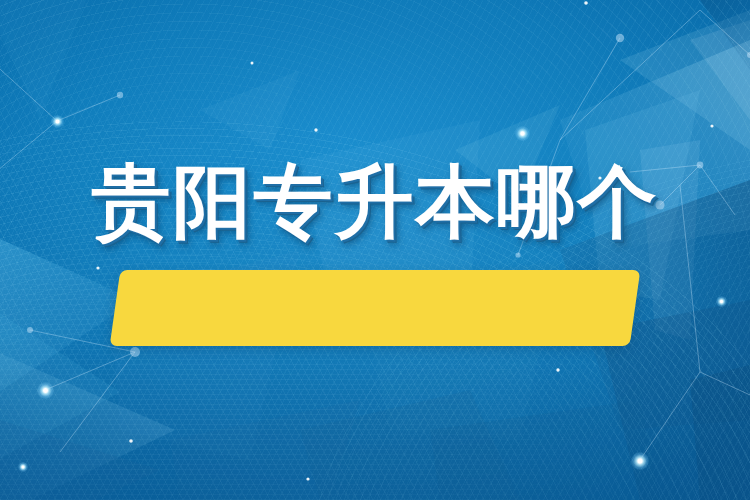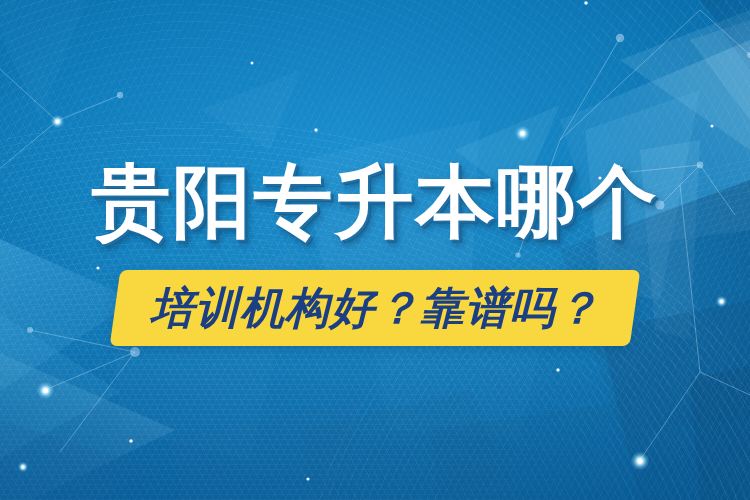--- a/index.html
+++ b/index.html
@@ -293,17 +293,14 @@
   <div class="glow" style="left:515px; top:126px; width:15px; height:15px;"></div>
   <div class="glow" style="left:631px; top:452px; width:18px; height:18px;"></div>
   <div class="glow" style="left:716px; top:296px; width:11px; height:11px;"></div>
   <div class="glow" style="left:18px;  top:462px; width:10px; height:10px;"></div>
 
   <div id="headline-wrap">
     <span id="headline">贵阳专升本哪个</span>
   </div>
 
   <div id="subtitle-banner"></div>
-  <div id="subtitle-text">
-    <span id="subtitle">培训机构好？靠谱吗？</span>
-  </div>
 
 </div>
 
 </body></html>

